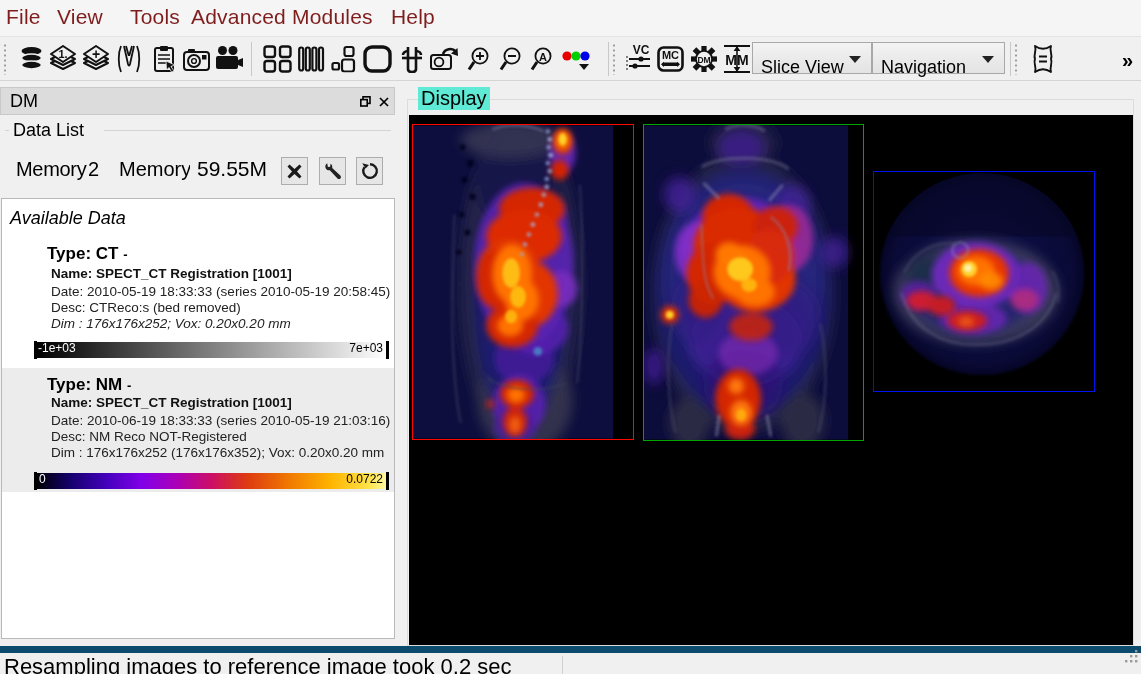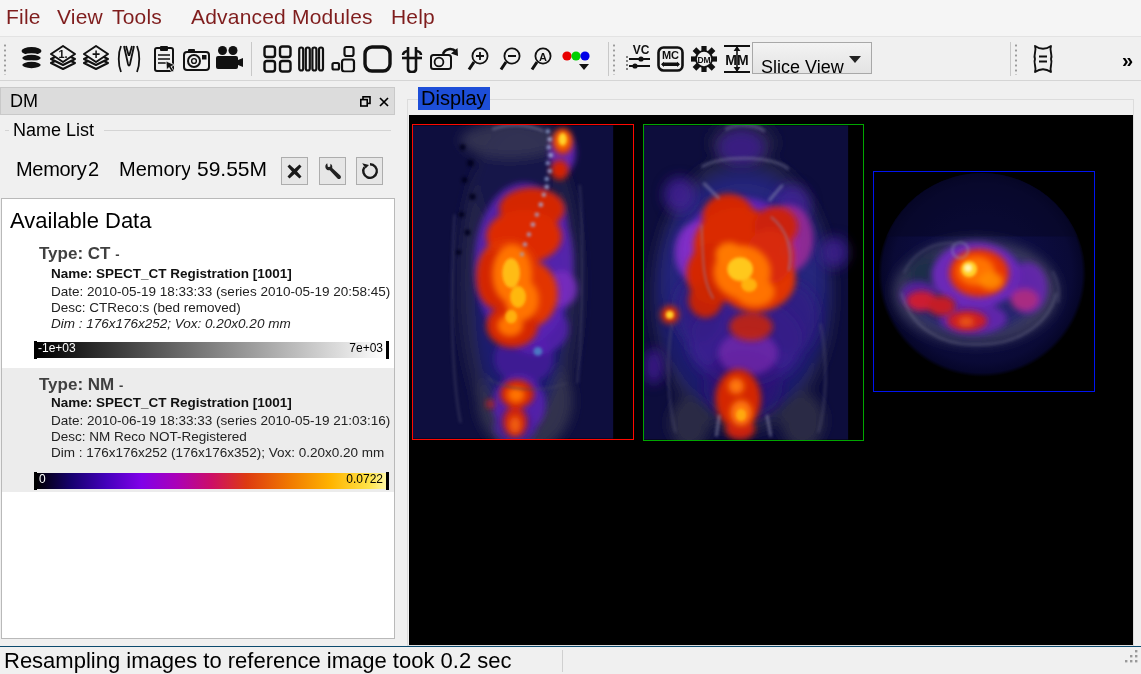--- a/index.html
+++ b/index.html
@@ -21,49 +21,49 @@
   .combo .ctext { position:absolute; left:8px; top:6px;margin-top:8px; }
   .combo .carrow { position:absolute; right:10px; top:13px; width:0; height:0; border-left:6px solid transparent; border-right:6px solid transparent; border-top:7px solid #222; }
   
   #dmbar { left:0; top:87px; width:395px; height:28px; background:#dcdcdc; border:1px solid #c9c9c9; }
   #dmbar .t { position:absolute; left:9px; top:3px; font-size:18px; }
   #datalist-label { left:13px; top:120px; font-size:18px; }
   #groupline { left:104px; top:130px; width:287px; height:1px; background:#d4d4d4; }
   #grouplineL { left:5px; top:130px; width:4px; height:1px; background:#d4d4d4; }
   .pbtn { position:absolute; top:157px; width:27px; height:28px; background:#e6e6e6; border:1px solid #adadad; }
   #listbox { left:1px; top:198px; width:394px; height:441px; background:#fff; border:1px solid #b9b9b9; }
-  #avail { left:10px; top:208px; font-size:22px; }
-  .typeline { position:absolute; font-size:17px; font-weight:bold; color:#404040; }
+  #avail { left:10px; top:208px; font-size:18px;font-style:italic; }
+  .typeline { position:absolute; font-size:17px; font-weight:bold; color:#000000;margin-left:8px; }
   .nameline { position:absolute; font-size:13.5px; font-weight:bold; color:#111; }
   .infoline { position:absolute; font-size:13.5px; color:#222; }
   .gbar { position:absolute; left:36px; width:351px; height:16px; }
   .gbar .cap { position:absolute; top:-1px; width:3px; height:18px; background:#000; }
   .gbar .lab { position:absolute; font-size:12px; top:-1px; }
   #nmblock { left:2px; top:368px; width:392px; height:124px; background:#ececec; }
   
-  #displabel { left:418px; top:87px; font-size:20px; background:#1d4ed8; padding:0 3px; z-index:3; }
+  #displabel { left:418px; top:87px; font-size:20px; background:#5eead4; padding:0 3px; z-index:3; }
   #dispborder { left:407px; top:99px; width:727px; height:547px; border:1px solid #dcdcdc; }
   #dispblack { left:409px; top:115px; width:724px; height:530px; background:#000; }
   .imgbox { position:absolute; box-sizing:content-box; }
   .imgbox svg { display:block; width:100%; height:100%; }
   #box-red   { left:412px; top:124px; width:220px; height:314px; border:1px solid #ff0800; }
   #box-green { left:643px; top:124px; width:219px; height:315px; border:1px solid #00a600; }
   #box-blue  { left:873px; top:171px; width:220px; height:219px; border:1px solid #0014f0; }
   .imgbox svg { position:absolute; left:0; top:0; }
   
-  #statusbar { left:0; top:646px; width:1141px; height:20px; background:#f0f0f0; border-top:1px solid #0c4a6e; }
+  #statusbar { left:0; top:646px; width:1141px; height:20px; background:#f0f0f0; border-top:7px solid #0c4a6e; }
   #statusbar .msg { position:absolute; left:4px; top:1px; font-size:22px; }
   #statussep { position:absolute; left:562px; top:3px; width:1px; height:22px; background:#d0d0d0; }
 </style>
 </head>
 <body>
 <div id="menubar" class="abs">
   <span style="left:6px">File</span>
   <span style="left:57px">View</span>
-  <span style="left:112px">Tools</span>
+  <span style="left:130px">Tools</span>
   <span style="left:191px">Advanced Modules</span>
   <span style="left:391px">Help</span>
 </div>
 <div id="toolbar" class="abs">
   <div class="handle" style="left:3px"></div>
 
   <svg class="ticon" style="left:20px" width="23" height="26" viewBox="0 0 23 26">
     <ellipse cx="11.5" cy="5" rx="10" ry="4" fill="#111"></ellipse>
     <ellipse cx="11.5" cy="12" rx="10" ry="4" fill="#111" stroke="#f0f0f0" stroke-width="1.6"></ellipse>
     <ellipse cx="11.5" cy="19" rx="10" ry="4" fill="#111" stroke="#f0f0f0" stroke-width="1.6"></ellipse>
@@ -220,33 +220,37 @@
   </svg>
   <div class="tsep" style="left:251px"></div>
   <div class="tsep" style="left:608px"></div>
   <div class="handle" style="left:612px"></div>
   <div class="tsep" style="left:1010px"></div>
   <div class="handle" style="left:1014px"></div>
   <div class="combo" style="left:752px; width:120px;">
       <span class="ctext">Slice View</span>
       <span class="carrow"></span>
     </div>
+  <div class="combo" style="left:872px; width:133px;">
+      <span class="ctext">Navigation</span>
+      <span class="carrow"></span>
+    </div>
   <span style="position:absolute; right:8px; top:12px; font-size:20px; font-weight:bold;">»</span>
 </div>
 <div id="dmbar" class="abs">
     <span class="t">DM</span>
 <svg style="position:absolute; right:23px; top:8px;" width="11" height="11" viewBox="0 0 11 11">
   <rect x="3" y="0.8" width="7" height="6.6" fill="none" stroke="#000" stroke-width="1.6"></rect>
   <rect x="0.8" y="3.6" width="6.4" height="6.4" fill="#dcdcdc" stroke="#000" stroke-width="1.6"></rect>
 </svg>
 <svg style="position:absolute; right:5px; top:9px;" width="10" height="10" viewBox="0 0 10 10">
   <path d="M1 1 L9 9 M9 1 L1 9" stroke="#000" stroke-width="1.7"></path>
 </svg>
 </div>
-<span id="datalist-label" class="abs">Name List</span>
+<span id="datalist-label" class="abs">Data List</span>
 <div id="groupline" class="abs"></div>
 <div id="grouplineL" class="abs"></div>
 <span class="abs" style="left:16px; top:158px; font-size:20px; letter-spacing:-0.3px;">Memory</span>
 <span class="abs" style="left:88px; top:158px; font-size:20px;">2</span>
 <span class="abs" style="left:119px; top:158px; font-size:20px; width:71px; overflow:hidden; white-space:nowrap; display:inline-block;">Memory:</span>
 <span class="abs" style="left:197px; top:157px; font-size:21px;">59.55M</span>
 <div class="pbtn" style="left:281px">
 <svg style="position:absolute;left:5px;top:6px" width="15" height="15" viewBox="0 0 15 15">
   <path d="M2.5 0.5 L7.5 5 L12.5 0.5 L14.5 2.5 L10 7.5 L14.5 12.5 L12.5 14.5 L7.5 10 L2.5 14.5 L0.5 12.5 L5 7.5 L0.5 2.5 Z" fill="#1a1a1a"></path>
 </svg>

